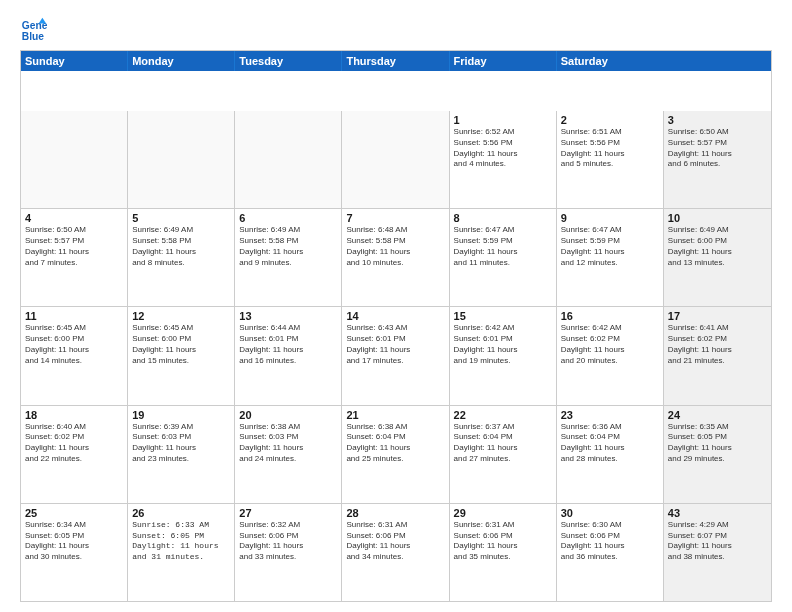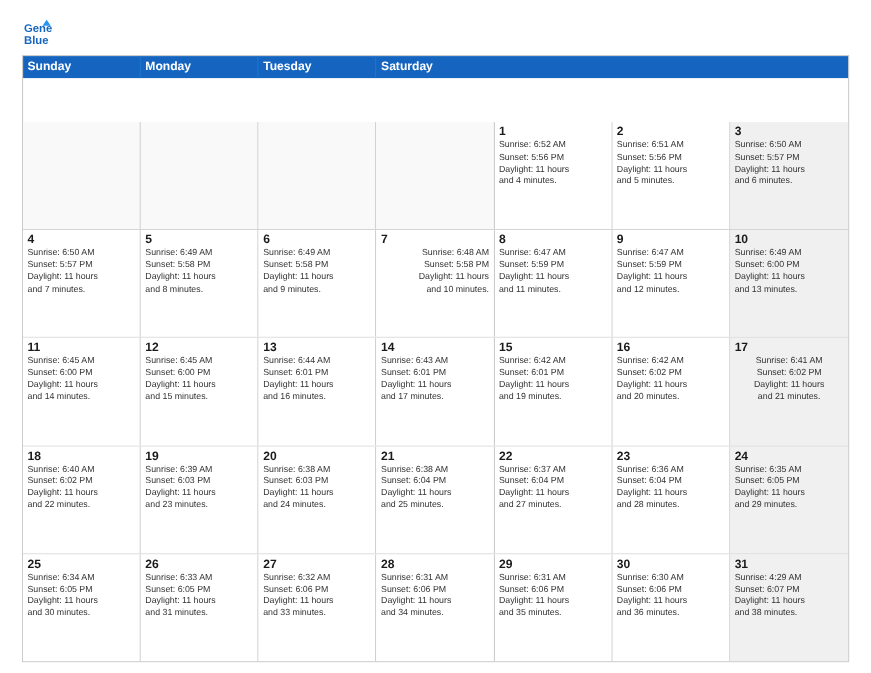--- a/index.html
+++ b/index.html
@@ -124,20 +124,22 @@
       <div class="month-title"></div>
       <div class="subtitle"></div>
     </div>
   </div>
 
   <div class="calendar">
     <div class="cal-header" id="cal-header">
         <div class="cal-header-cell">Sunday</div>
         <div class="cal-header-cell">Monday</div>
         <div class="cal-header-cell">Tuesday</div>
+        <div class="cal-header-cell">Thursday</div>
+        <div class="cal-header-cell">Friday</div>
         <div class="cal-header-cell">Saturday</div>
       </div>
     <div class="cal-body" id="cal-body">
         <div class="cal-row">
           <div class="cal-cell empty"></div>
           <div class="cal-cell empty"></div>
           <div class="cal-cell empty"></div>
           <div class="cal-cell empty"></div>
           <div class="cal-cell">
             <span class="day-num">1</span>
@@ -178,21 +180,21 @@
           </div>
           <div class="cal-cell">
             <span class="day-num">6</span>
             <div class="day-info" style="white-space: pre-line;">Sunrise: 6:49 AM
 Sunset: 5:58 PM
 Daylight: 11 hours
 and 9 minutes.</div>
           </div>
           <div class="cal-cell">
             <span class="day-num">7</span>
-            <div class="day-info" style="white-space: pre-line; text-align: right;">Sunrise: 6:48 AM
+            <div class="day-info" style="white-space: pre-line;">Sunrise: 6:48 AM
 Sunset: 5:58 PM
 Daylight: 11 hours
 and 10 minutes.</div>
           </div>
           <div class="cal-cell">
             <span class="day-num">8</span>
             <div class="day-info" style="white-space: pre-line;">Sunrise: 6:47 AM
 Sunset: 5:59 PM
 Daylight: 11 hours
 and 11 minutes.</div>
@@ -250,21 +252,21 @@
           </div>
           <div class="cal-cell">
             <span class="day-num">16</span>
             <div class="day-info" style="white-space: pre-line;">Sunrise: 6:42 AM
 Sunset: 6:02 PM
 Daylight: 11 hours
 and 20 minutes.</div>
           </div>
           <div class="cal-cell shaded">
             <span class="day-num">17</span>
-            <div class="day-info" style="white-space: pre-line; text-align: center;">Sunrise: 6:41 AM
+            <div class="day-info" style="white-space: pre-line;">Sunrise: 6:41 AM
 Sunset: 6:02 PM
 Daylight: 11 hours
 and 21 minutes.</div>
           </div>
         </div>
         <div class="cal-row">
           <div class="cal-cell">
             <span class="day-num">18</span>
             <div class="day-info" style="white-space: pre-line;">Sunrise: 6:40 AM
 Sunset: 6:02 PM
@@ -317,21 +319,21 @@
         <div class="cal-row">
           <div class="cal-cell">
             <span class="day-num">25</span>
             <div class="day-info" style="white-space: pre-line;">Sunrise: 6:34 AM
 Sunset: 6:05 PM
 Daylight: 11 hours
 and 30 minutes.</div>
           </div>
           <div class="cal-cell">
             <span class="day-num">26</span>
-            <div class="day-info" style="white-space: pre-line;">Sunrise: 6:33 AM
+            <div class="day-info" style="white-space: pre-line; font-family: Liberation Mono, monospace;">Sunrise: 6:33 AM
 Sunset: 6:05 PM
 Daylight: 11 hours
 and 31 minutes.</div>
           </div>
           <div class="cal-cell">
             <span class="day-num">27</span>
             <div class="day-info" style="white-space: pre-line;">Sunrise: 6:32 AM
 Sunset: 6:06 PM
 Daylight: 11 hours
 and 33 minutes.</div>
@@ -351,21 +353,21 @@
 and 35 minutes.</div>
           </div>
           <div class="cal-cell">
             <span class="day-num">30</span>
             <div class="day-info" style="white-space: pre-line;">Sunrise: 6:30 AM
 Sunset: 6:06 PM
 Daylight: 11 hours
 and 36 minutes.</div>
           </div>
           <div class="cal-cell shaded">
-            <span class="day-num">31</span>
+            <span class="day-num">43</span>
             <div class="day-info" style="white-space: pre-line;">Sunrise: 4:29 AM
 Sunset: 6:07 PM
 Daylight: 11 hours
 and 38 minutes.</div>
           </div>
         </div>
       </div>
   </div>
 </div>
 

